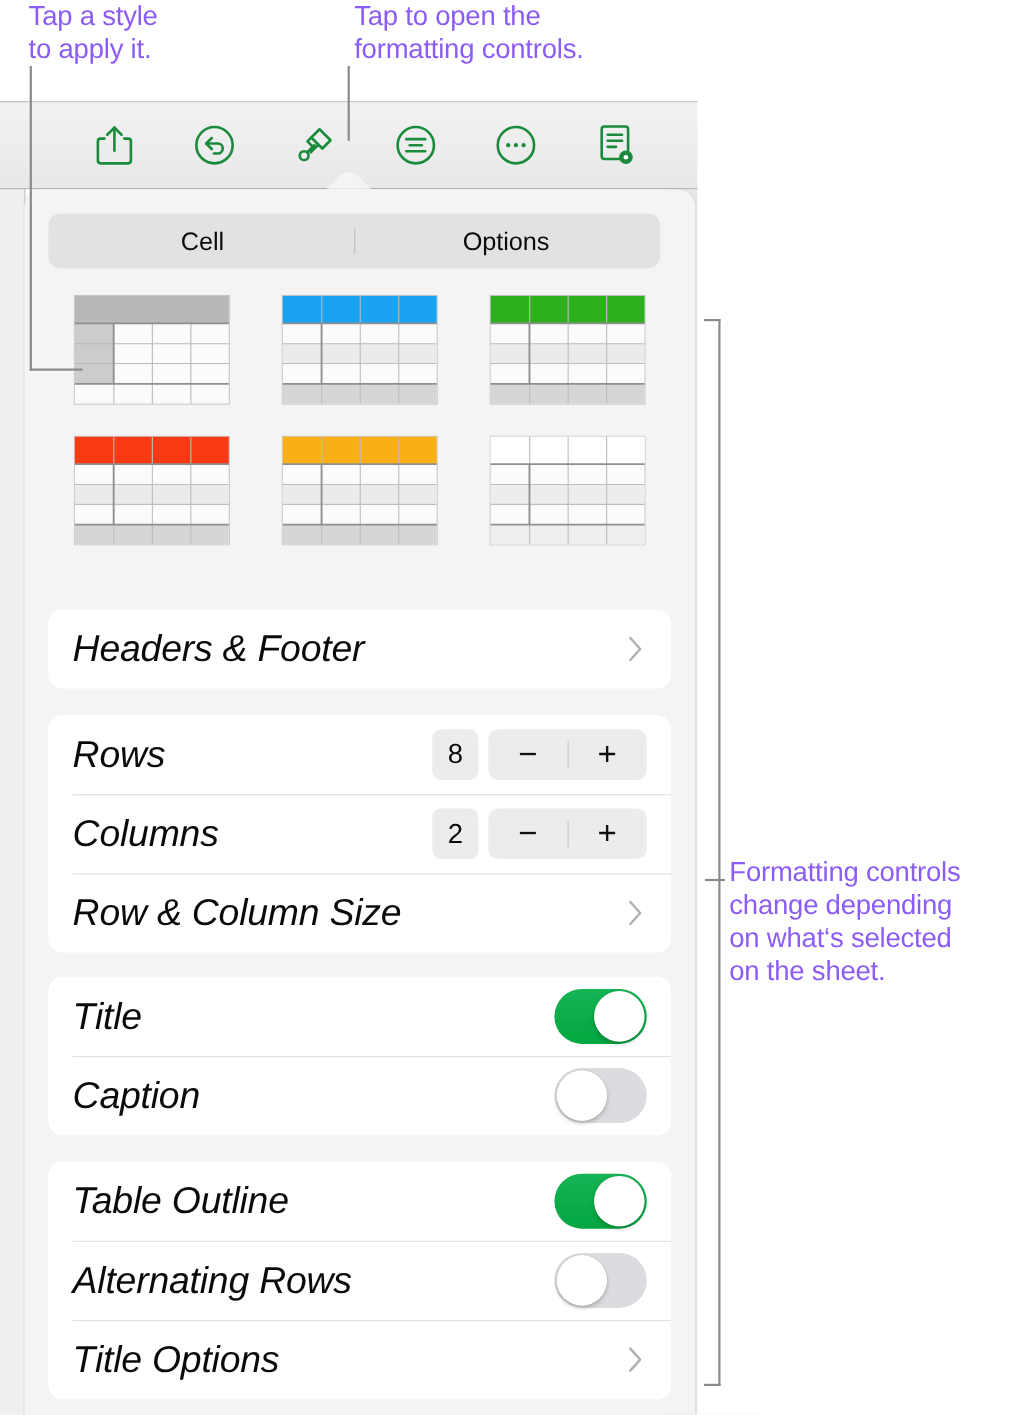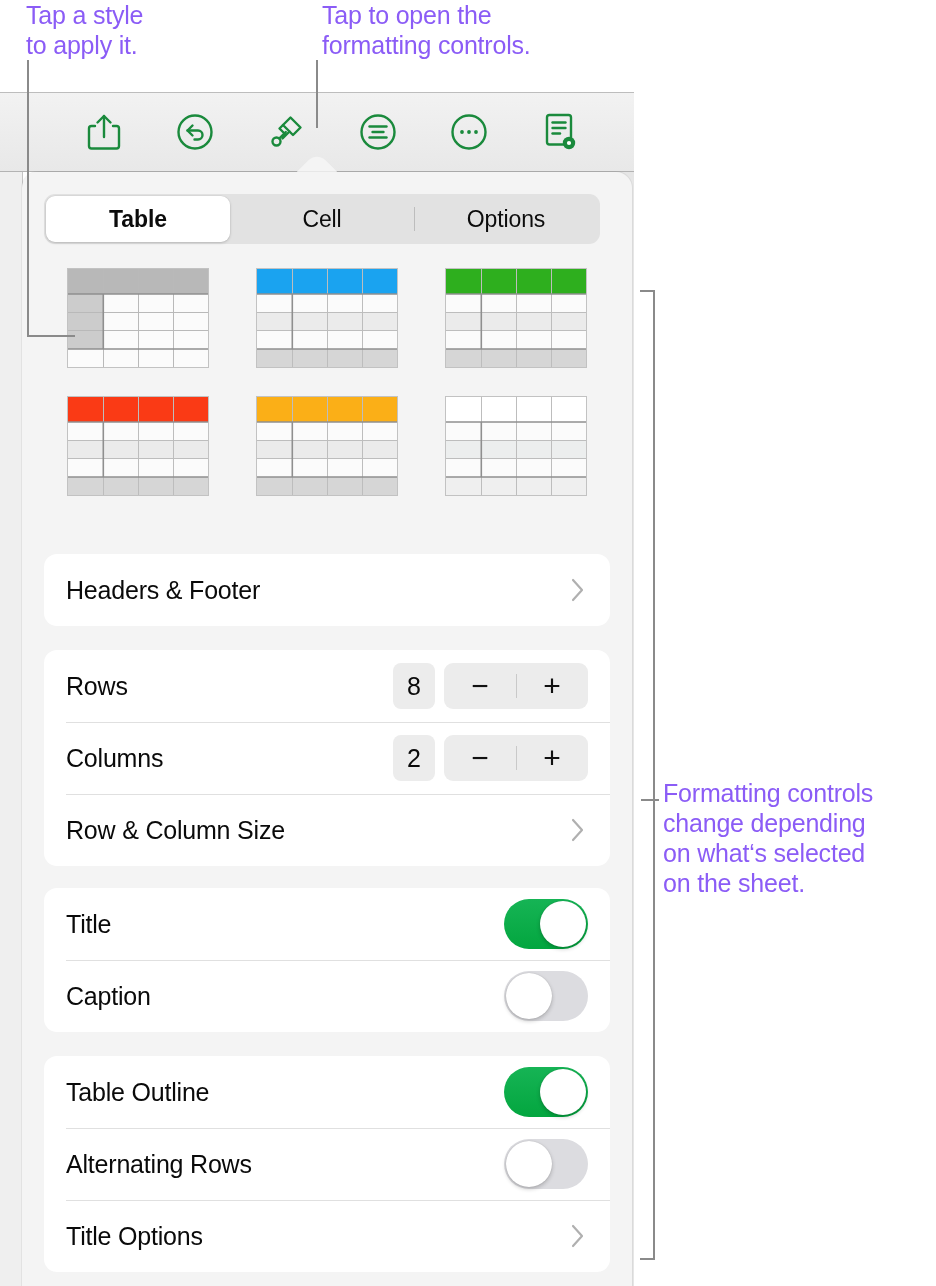--- a/index.html
+++ b/index.html
@@ -132,21 +132,21 @@
     position:absolute;left:22px;width:566px;background:#ffffff;border-radius:13px;
     box-sizing:border-box;overflow:hidden;
   }
   .row{
     position:relative;height:72px;display:flex;align-items:center;
     padding:0 22px;box-sizing:border-box;
   }
   .row + .row:before{
     content:"";position:absolute;left:22px;right:0;top:0;height:1px;background:#e0e0e0;
   }
-  .row-label{font-size:25px;color:#0a0a0a;letter-spacing:-0.2px;flex:1;}
+  .row-label{font-size:34px;color:#0a0a0a;letter-spacing:-0.2px;flex:1;font-style:italic;}
   .chev{
     width:13px;height:24px;margin-right:4px;flex:none;
   }
   .chev svg{display:block;}
 
   
   .stepper-wrap{display:flex;align-items:center;gap:9px;}
   .stepper-value{
     min-width:42px;height:46px;background:#ececec;border-radius:8px;
     display:flex;align-items:center;justify-content:center;
@@ -240,23 +240,20 @@
         </svg>
       </div>
     </div>
   </div>
 
   <div class="popover-arrow"></div>
 
   <div class="popover">
 
     <div class="segmented">
-      <div class="seg active">
-        <span>Table</span>
-      </div>
       <div class="seg">
         <span>Cell</span>
       </div>
       <div class="seg sep">
         <span>Options</span>
       </div>
     </div>
 
     <div class="style-grid">
 

